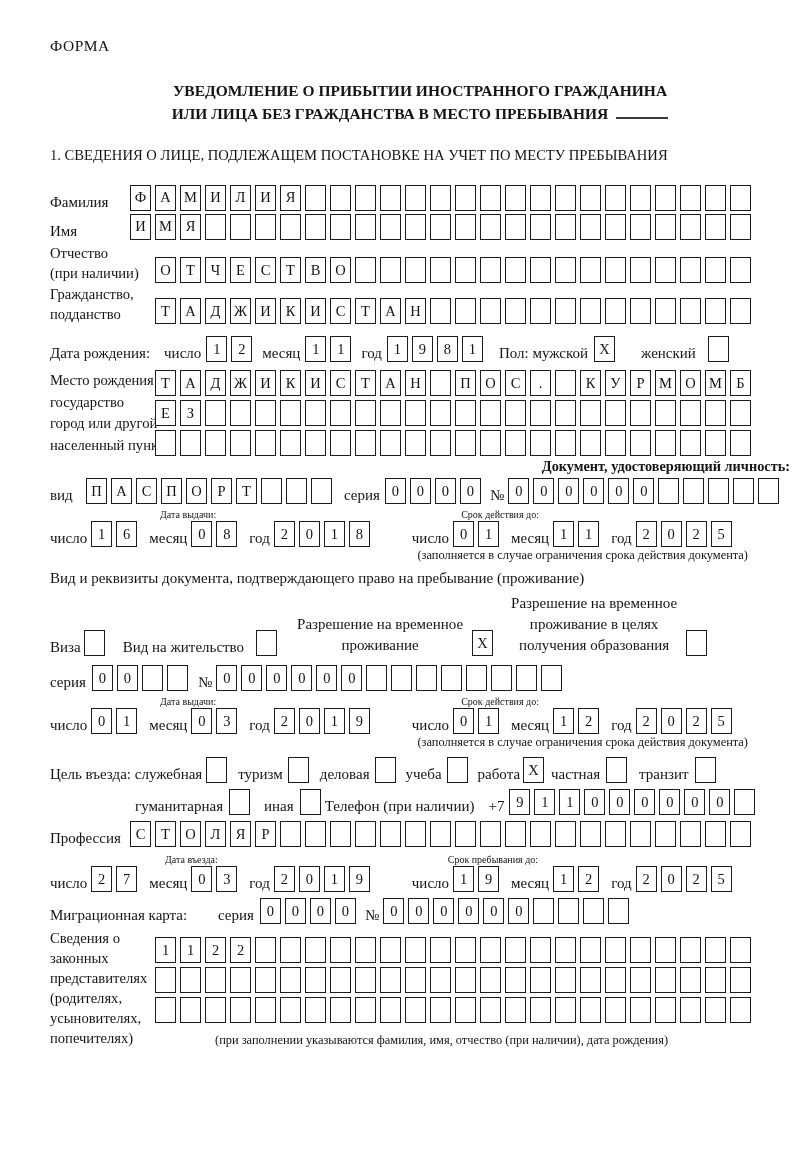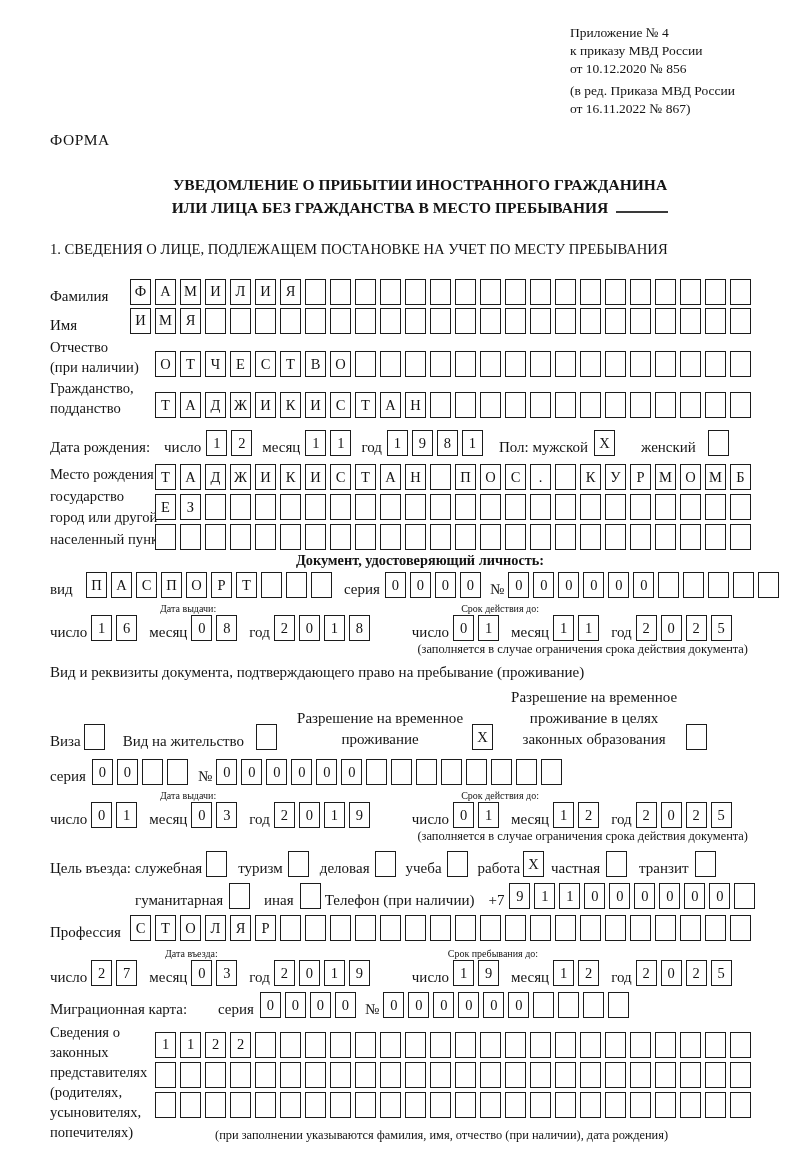--- a/index.html
+++ b/index.html
@@ -20,38 +20,30 @@
   .lbl{font-size:15px;flex:none}
   .lblcol{font-size:14.6px;line-height:1.38;flex:none}
   .cells{display:inline-flex;flex:none}
   .cell{
     box-sizing:border-box;flex:none;width:21px;height:26px;margin-right:4px;
     border:1.6px solid #1c1c1c;display:inline-flex;align-items:center;justify-content:center;
     font-size:14.5px;line-height:1;background:#fff;
   }
   .stackrows > .cells{display:flex}
   .stackrows > .cells + .cells{margin-top:4px}
-  .center-b{font-weight:bold;text-align:center;font-size:14.3px}
+  .center-b{font-weight:bold;text-align:right;font-size:14.3px}
   .note{font-size:12.4px;text-align:right;padding-right:42px;white-space:nowrap}
   .optlines{display:inline-flex;flex-direction:column;text-align:center;font-size:15px;line-height:1.4;flex:none}
   .hdr-row{display:flex;font-size:10px;white-space:nowrap}
 </style>
 </head>
 <body>
 
 <div class="page">
 
-  <div class="appendix">
-    <div>Приложение № 4</div>
-    <div>к приказу МВД России</div>
-    <div>от 10.12.2020 № 856</div>
-    <div class="gap"></div>
-    <div>(в ред. Приказа МВД России</div>
-    <div>от 16.11.2022 № 867)</div>
-  </div>
 
   <div class="form-label">ФОРМА</div>
 
   <div class="title">
     <div>УВЕДОМЛЕНИЕ О ПРИБЫТИИ ИНОСТРАННОГО ГРАЖДАНИНА</div>
     <div><span>ИЛИ ЛИЦА БЕЗ ГРАЖДАНСТВА В МЕСТО ПРЕБЫВАНИЯ</span><span class="blank"></span></div>
   </div>
 
   <div class="sec">1. СВЕДЕНИЯ О ЛИЦЕ, ПОДЛЕЖАЩЕМ ПОСТАНОВКЕ НА УЧЕТ ПО МЕСТУ ПРЕБЫВАНИЯ</div>
 
@@ -396,21 +388,21 @@
     <span class="optlines" style="margin-left:16px">
       <span>Разрешение на временное</span>
       <span>проживание</span>
     </span>
     <span class="cells" style="margin-left:9px">
         <span class="cell">X</span>
       </span>
     <span class="optlines" style="margin-left:14px">
       <span>Разрешение на временное</span>
       <span>проживание в целях</span>
-      <span>законных образования</span>
+      <span>получения образования</span>
     </span>
     <span class="cells" style="margin-left:9px">
         <span class="cell"></span>
       </span>
   </div>
 
   <div class="row" style="margin-top:9px">
     <span class="lbl" style="margin-right:6px">серия</span>
     <span class="cells" style="margin-right:6px">
         <span class="cell">0</span>

